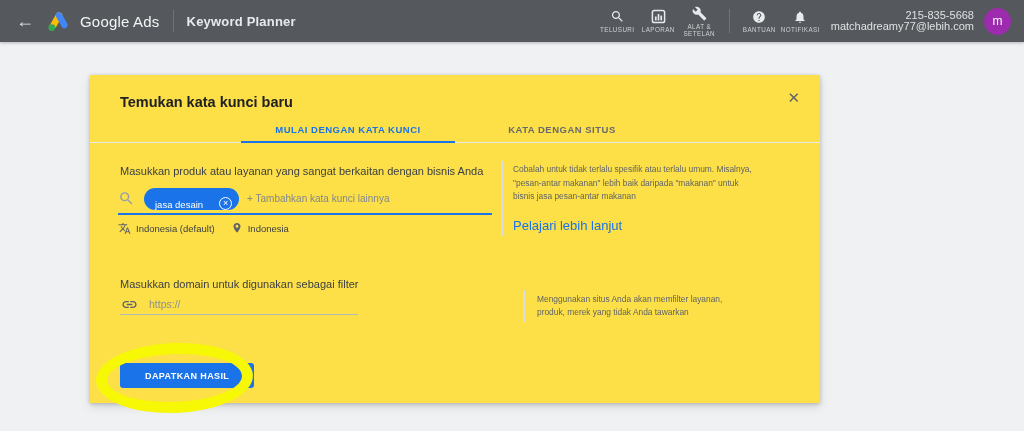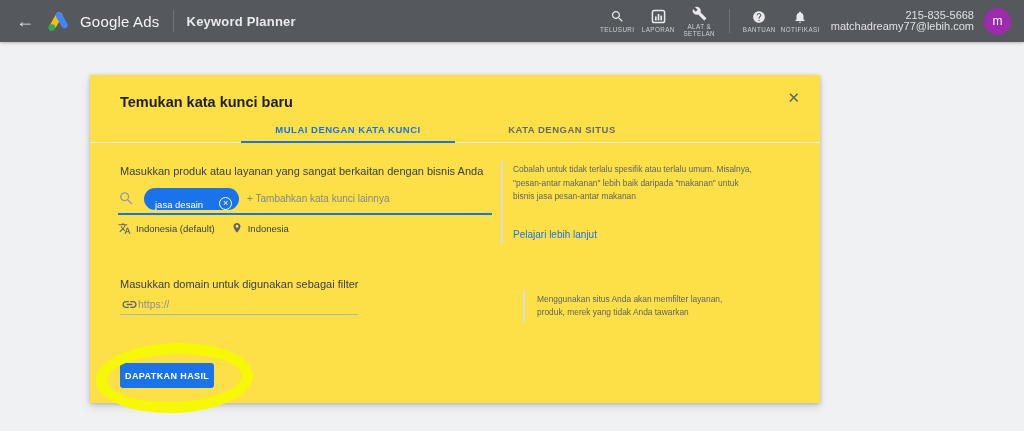--- a/index.html
+++ b/index.html
@@ -47,30 +47,30 @@
   .kw-input { border:none; outline:none; background:transparent; font-size:10px; color:#3c4043;
               margin-left:8px; width:230px; }
   .kw-input::placeholder { color:#82878c; }
   .kw-underline { position:absolute; left:28px; top:138px; width:374px; height:2px; background:#1a73e8; }
   .loc-row { position:absolute; left:28px; top:145px; height:16px; display:flex; align-items:center; gap:5px;
              font-size:9.5px; color:#3c4043; cursor:pointer; }
   .loc-row .pin { margin-left:11px; }
 
   .hint { color:#5f6368; font-size:8.4px; line-height:13.5px; border-left:2px solid #dadce0; }
   .hint1 { position:absolute; left:411px; top:86px; width:252px; padding:2px 0 2px 10px; }
-  .learn { display:inline-block; margin-top:24px; color:#1a73e8; font-size:10px; cursor:pointer; text-decoration:none; }
+  .learn { display:inline-block; margin-top:15px; color:#1a73e8; font-size:13px; cursor:pointer; text-decoration:none; }
   .hint2 { position:absolute; left:433px; top:215px; width:222px; padding:3px 0 3px 12px; line-height:13px; }
 
   .dom-label { position:absolute; left:30px; top:203px; font-size:11px; color:#3c4043; }
-  .dom-row { position:absolute; left:31px; top:218px; height:22px; display:flex; align-items:center; }
+  .dom-row { position:absolute; left:31px; top:218px; height:22px; display:flex; align-items:center; gap:11px; }
   .dom-input { border:none; outline:none; background:transparent; font-size:10.5px; color:#3c4043; width:150px; }
   .dom-input::placeholder { color:#8b9095; }
   .dom-underline { position:absolute; left:30px; top:239px; width:238px; height:1px; background:#b4b7ba; }
 
-  .submit { position:absolute; left:30px; top:288px; height:25px; padding:0 5px; background:#1a73e8; color:#fff;
+  .submit { position:absolute; left:30px; top:288px; height:25px; padding:0 25px; background:#1a73e8; color:#fff;
             border:none; border-radius:3px; font-family:"Liberation Sans",sans-serif; font-size:9px; font-weight:bold;
             letter-spacing:.4px; cursor:pointer; }
 
   
   .highlight { position:absolute; left:96px; top:343px; width:157px; height:70px; border:11px solid #f6f805;
                border-radius:50%; z-index:5; pointer-events:none; transform:rotate(-2deg); }
 </style>
 </head>
 <body>
 

